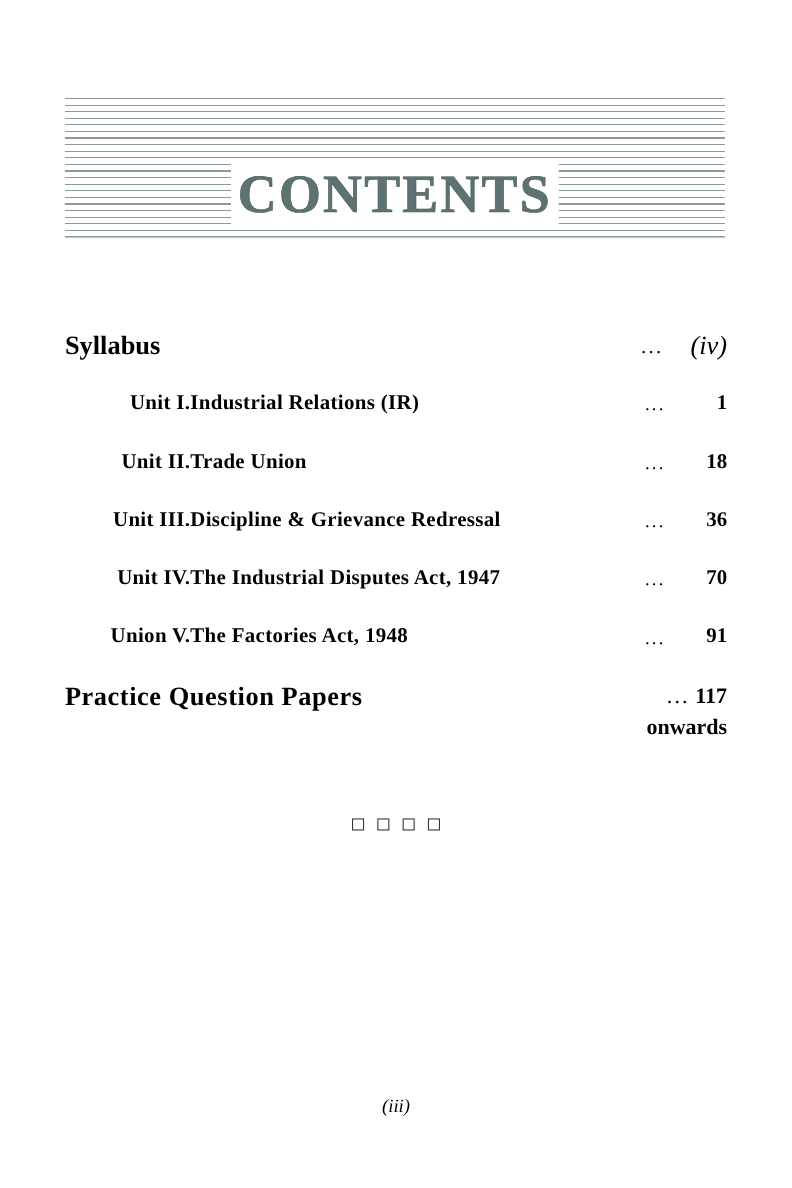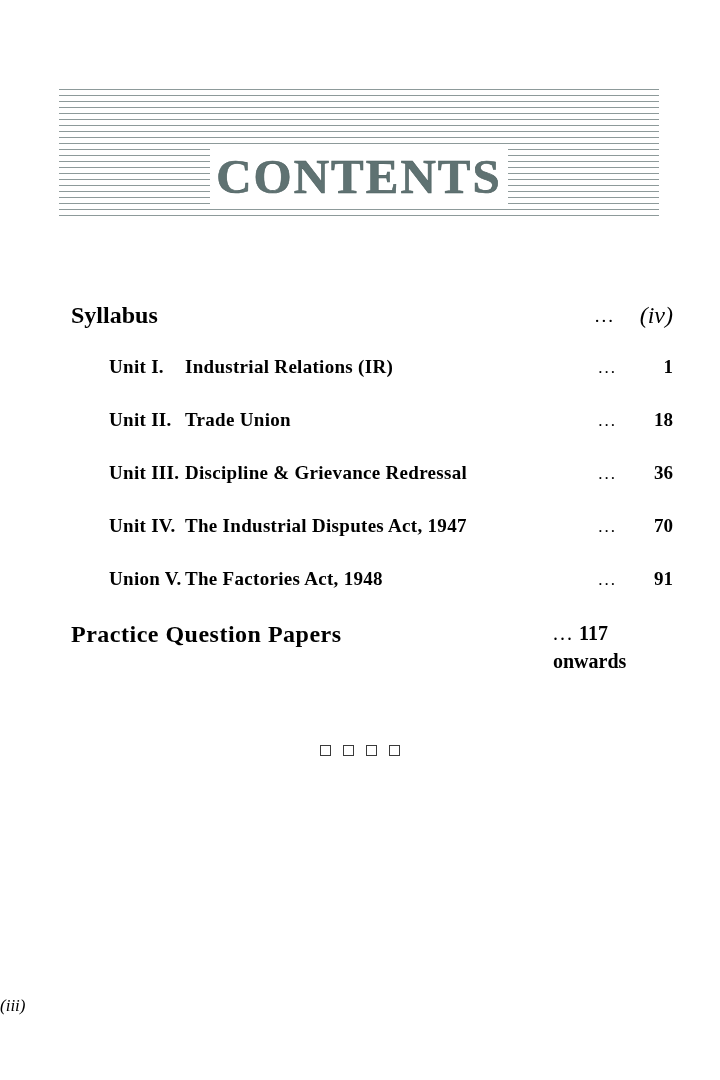--- a/index.html
+++ b/index.html
@@ -58,21 +58,21 @@
     font-weight: bold;
     color: #5f7272;
     letter-spacing: 2px;
     background: #ffffff;
     -webkit-text-stroke: 0.6px #4c5f5f;
   }
 
   
   .toc {
     position: absolute;
-    left: 71px;
+    left: 59px;
     top: 300px;
     width: 602px;
   }
 
   .row {
     position: relative;
     display: block;
     height: 54px;
   }
 
@@ -124,20 +124,21 @@
   .row-unit .label {
     left: 38px;
     font-size: 19px;
     font-weight: bold;
     line-height: 26px;
     letter-spacing: 0.3px;
   }
   .row-unit .unit-no {
     display: inline-block;
     width: 76px;
+    text-align: right;
   }
   .row-unit .dots {
     right: 56px;
     font-size: 17px;
     line-height: 27px;
     letter-spacing: 2px;
   }
   .row-unit .pageno {
     right: 0;
     width: 46px;
@@ -155,20 +156,21 @@
     font-weight: bold;
     line-height: 30px;
     letter-spacing: 0.5px;
     text-align: center;
   }
   .row-practice .tail {
     position: absolute;
     right: 0;
     top: 0;
     width: 120px;
+    text-align: right;
     font-size: 20px;
     font-weight: bold;
     line-height: 28px;
   }
   .row-practice .tail .dots-inline {
     font-weight: normal;
     letter-spacing: 2px;
   }
   .row-practice .tail .onwards {
     display: block;
@@ -191,21 +193,21 @@
     vertical-align: middle;
     background: #ffffff;
   }
 
   
   .footer {
     position: absolute;
     left: 0;
     top: 996px;
     width: 720px;
-    text-align: left;
+    text-align: center;
     font-size: 17px;
     font-style: italic;
     color: #000000;
   }
 </style>
 </head>
 <body>
 
 <div class="page">
 

